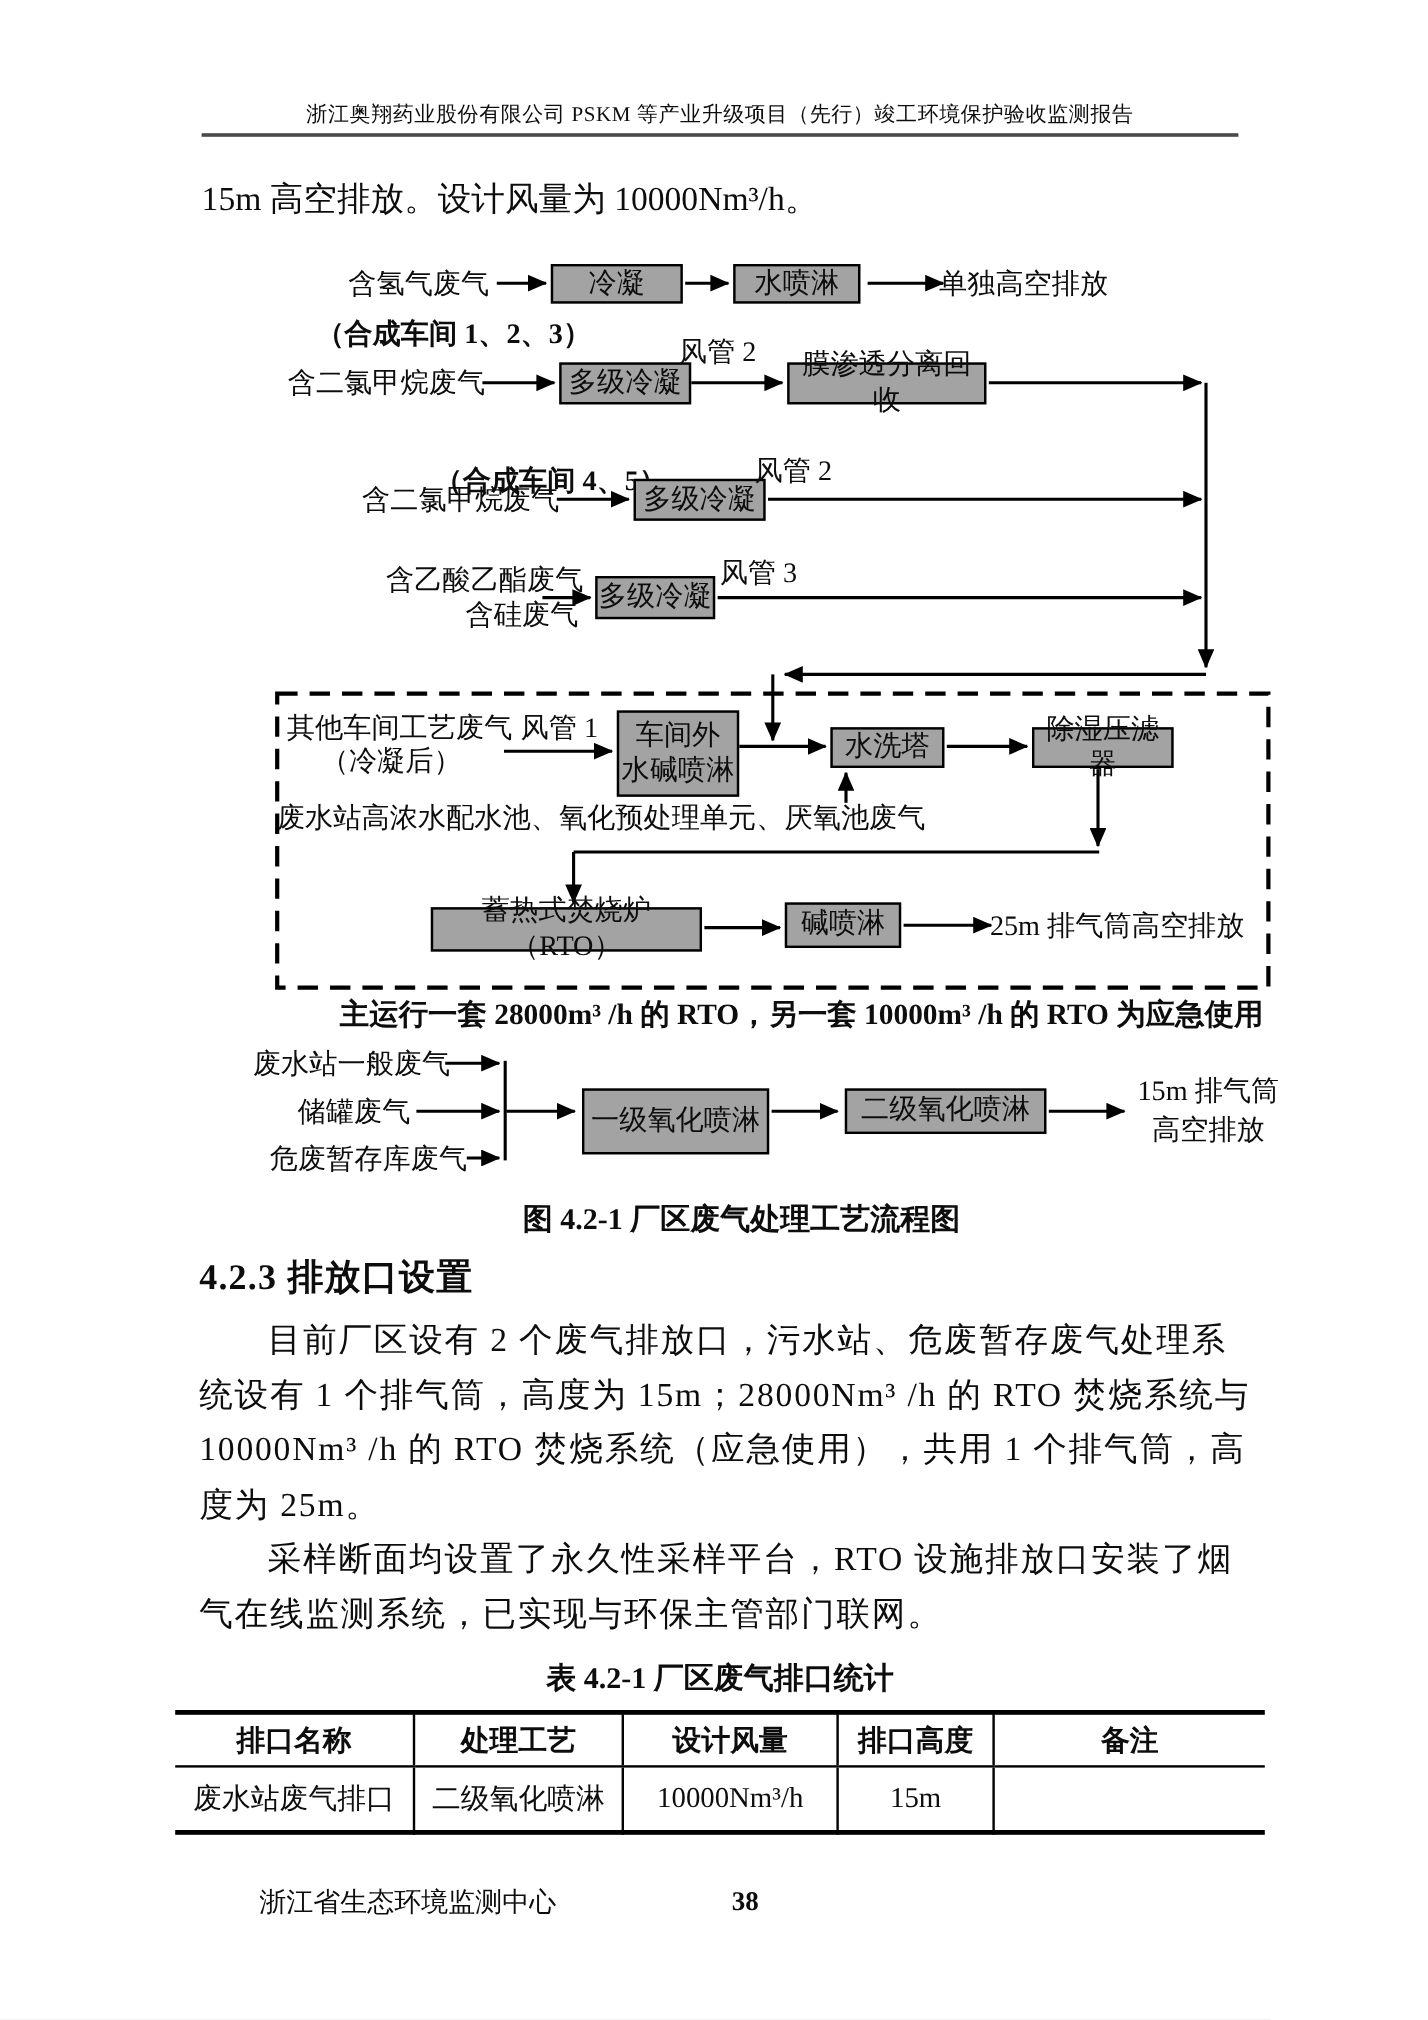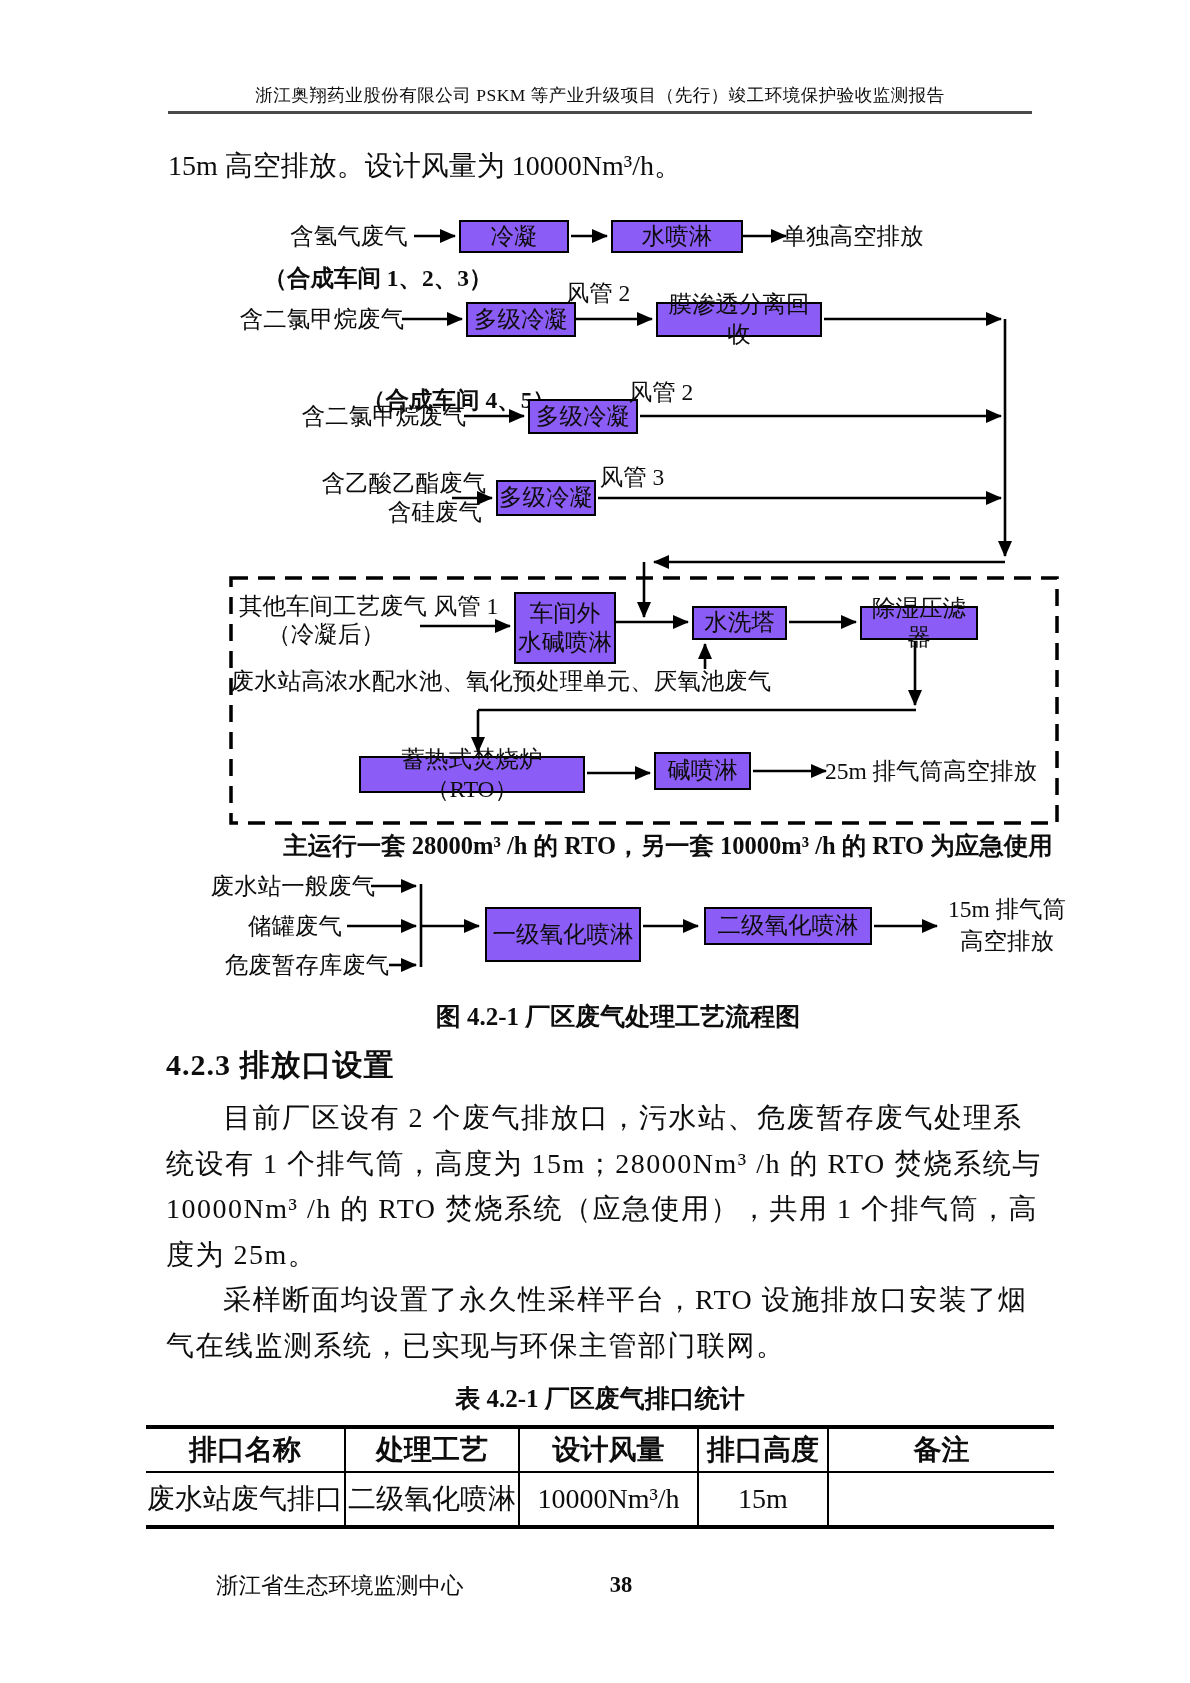--- a/index.html
+++ b/index.html
@@ -12,34 +12,34 @@
   }
   .abs{position:absolute;}
   .ctr{transform:translate(-50%,-50%);white-space:nowrap;}
   .vctr{transform:translate(0,-50%);white-space:nowrap;}
   .header-title{font-size:17.5px;letter-spacing:.5px;}
   .header-rule{height:3px;background:#4a4a4a;}
   .intro{font-size:28px;}
   .flow-label{font-size:23.5px;}
   .flow-label.bold{font-weight:bold;}
   .flow-box{
-    position:absolute;border:2px solid #000;background:#8b5cf6;
+    position:absolute;border:2px solid #000;background:#a3a3a3;
     display:flex;align-items:center;justify-content:center;
     font-size:23.5px;text-align:center;line-height:1.25;box-sizing:border-box;
   }
   .fig-caption,.tbl-caption{font-weight:bold;font-size:25px;}
   .section-heading{font-weight:bold;font-size:30px;letter-spacing:1px;}
   .para{font-size:28px;line-height:45.5px;letter-spacing:1.5px;}
   .para .indent{padding-left:57px;}
   .rto-note{font-weight:bold;font-size:24.5px;}
   svg.connectors{position:absolute;left:0;top:0;pointer-events:none;}
   table.stat{
     border-collapse:collapse;table-layout:fixed;
     border-top:4px solid #000;border-bottom:4px solid #000;
-    font-size:28px;text-align:center;
+    font-size:24px;text-align:center;
   }
   table.stat th{font-weight:bold;height:40px;border-bottom:2px solid #000;}
   table.stat td{height:50px;}
   table.stat th+th, table.stat td+td{border-left:2px solid #000;}
   .footer{font-size:22.5px;}
 </style>
 </head>
 <body>
 
 <div class="page">
@@ -92,21 +92,21 @@
       <line x1="422" y1="926" x2="479" y2="926" marker-end="url(#ah)"></line>
       <line x1="643" y1="926" x2="698" y2="926" marker-end="url(#ah)"></line>
       <line x1="874" y1="926" x2="937" y2="926" marker-end="url(#ah)"></line>
     </g>
 
     <rect x="231" y="578" width="826" height="245" fill="none" stroke="#000" stroke-width="3.5" stroke-dasharray="17 10"></rect>
   </svg>
 
   <div class="abs flow-label ctr" style="left:349px;top:236px;">含氢气废气</div>
   <div class="flow-box" style="left:459px;top:220px;width:110px;height:33px;">冷凝</div>
-  <div class="flow-box" style="left:611px;top:220px;width:132px;height:33px;">水喷淋</div>
+  <div class="flow-box" style="left:611px;top:220px;width:106px;height:33px;">水喷淋</div>
   <div class="abs flow-label ctr" style="left:853px;top:236px;">单独高空排放</div>
 
   <div class="abs flow-label bold ctr" style="left:378px;top:278px;">（合成车间 1、2、3）</div>
   <div class="abs flow-label ctr" style="left:322px;top:319px;">含二氯甲烷废气</div>
   <div class="flow-box" style="left:466px;top:302px;width:110px;height:35px;">多级冷凝</div>
   <div class="abs flow-label ctr" style="left:598px;top:293px;">风管 2</div>
   <div class="flow-box" style="left:656px;top:302px;width:166px;height:35px;">膜渗透分离回收</div>
 
   <div class="abs flow-label bold ctr" style="left:459px;top:373px;margin-top:27px;">（合成车间 4、5）</div>
   <div class="abs flow-label ctr" style="left:384px;top:416px;">含二氯甲烷废气</div>

